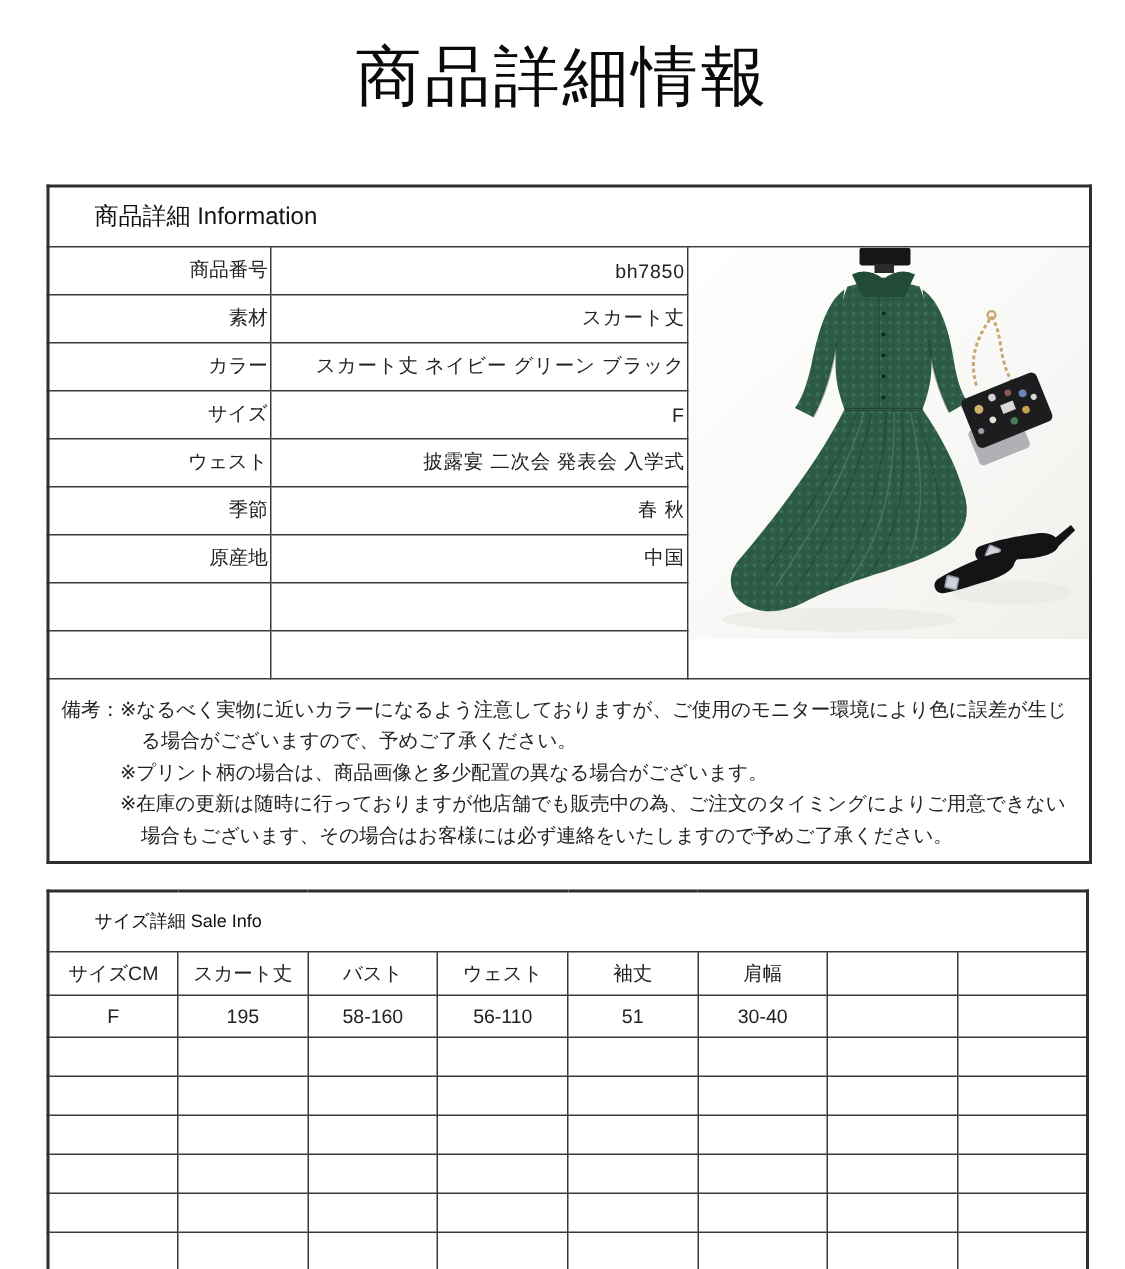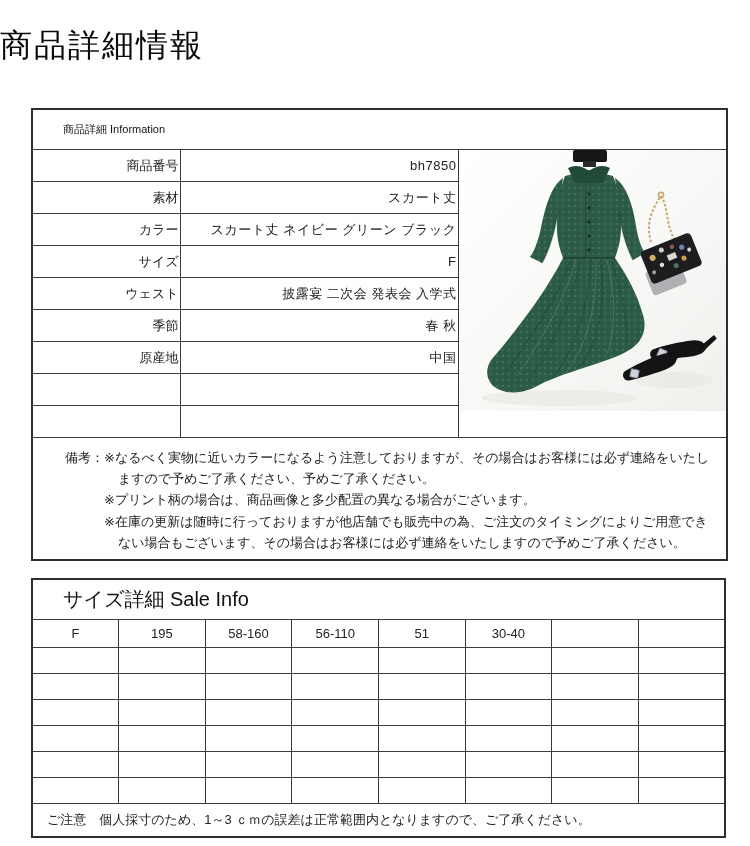--- a/index.html
+++ b/index.html
@@ -4,53 +4,53 @@
 <style>
   html,body{margin:0;padding:0;background:#ffffff;}
   body{
     width:750px;height:846px;position:relative;overflow:hidden;
     font-family:"Liberation Sans","DejaVu Sans",sans-serif;
     color:#222;
   }
   
   .page-title{
     margin:26px 0 0 0;
-    text-align:left;
+    text-align:center;
     font-family:"DejaVu Serif","Liberation Serif",serif;
     font-weight:normal;
-    font-size:32px;
+    font-size:44px;
     letter-spacing:2px;
     color:#0a0a0a;
     line-height:1.2;
   }
   
   table{border-collapse:collapse;table-layout:fixed;width:695px;}
   .spec-table{margin:44px 0 0 31px;border:2px solid #2e2e2e;}
   .size-table{margin:17px 0 0 31px;border:2px solid #2e2e2e;}
   td{border:1px solid #3a3a3a;font-size:13px;color:#222;overflow:hidden;}
   
   .t1-header td{
-    height:37px;text-align:left;padding-left:30px;font-size:11px;color:#111;
+    height:37px;text-align:left;padding-left:30px;font-size:16px;color:#111;
   }
   .t1-body td{height:29px;text-align:right;}
   .t1-body td.cell-label{color:#222;}
   .t1-body td.cell-value{letter-spacing:.5px;}
   .cell-image{padding:0;vertical-align:top;}
   .cell-image svg{display:block;}
   .t1-remarks td{height:106px;vertical-align:top;padding:9px 10px 6px 8px;}
-  .remarks-wrap{display:flex;align-items:flex-start;margin-left:24px;}
+  .remarks-wrap{display:flex;align-items:flex-start;}
   .remarks-label{flex:0 0 auto;white-space:nowrap;line-height:1.62;}
   .remarks-body{flex:1 1 auto;}
   .remarks-body p{
     margin:0;line-height:1.62;
     padding-left:14px;text-indent:-14px; 
   }
   
   .t2-header td{
-    height:37px;text-align:left;padding-left:30px;font-size:20px;color:#111;
+    height:37px;text-align:left;padding-left:30px;font-size:12px;color:#111;
   }
   .t2-colhead td{height:26px;text-align:center;}
   .t2-data td{height:25px;text-align:center;}
   .t2-empty td{height:23px;}
   .t2-notice td{height:30px;text-align:left;padding-left:14px;}
 </style>
 </head>
 <body>
 
 <h1 class="page-title">商品詳細情報</h1>
@@ -203,21 +203,21 @@
   </tr>
   <tr class="t1-body">
     <td class="cell-label"></td>
     <td class="cell-value"></td>
   </tr>
   <tr class="t1-remarks">
     <td colspan="3">
       <div class="remarks-wrap">
         <span class="remarks-label">備考：</span>
         <div class="remarks-body">
-          <p>※なるべく実物に近いカラーになるよう注意しておりますが、その場合はお客様には必ず連絡をいたしますので予めご了承ください、予めご了承ください。</p>
+          <p>※なるべく実物に近いカラーになるよう注意しておりますが、ご使用のモニター環境により色に誤差が生じる場合がございますので、予めご了承ください。</p>
           <p>※プリント柄の場合は、商品画像と多少配置の異なる場合がございます。</p>
           <p>※在庫の更新は随時に行っておりますが他店舗でも販売中の為、ご注文のタイミングによりご用意できない場合もございます、その場合はお客様には必ず連絡をいたしますので予めご了承ください。</p>
         </div>
       </div>
     </td>
   </tr>
 </tbody>
   </table>
 
 <table class="size-table">
@@ -227,20 +227,30 @@
       <col>
       <col>
       <col>
       <col>
       <col>
       <col>
     </colgroup>
   <tbody>
       <tr class="t2-header">
     <td colspan="8">サイズ詳細 Sale Info</td>
+  </tr>
+  <tr class="t2-colhead">
+    <td>サイズCM</td>
+    <td>スカート丈</td>
+    <td>バスト</td>
+    <td>ウェスト</td>
+    <td>袖丈</td>
+    <td>肩幅</td>
+    <td></td>
+    <td></td>
   </tr>
   <tr class="t2-data">
     <td>F</td>
     <td>195</td>
     <td>58-160</td>
     <td>56-110</td>
     <td>51</td>
     <td>30-40</td>
     <td></td>
     <td></td>

